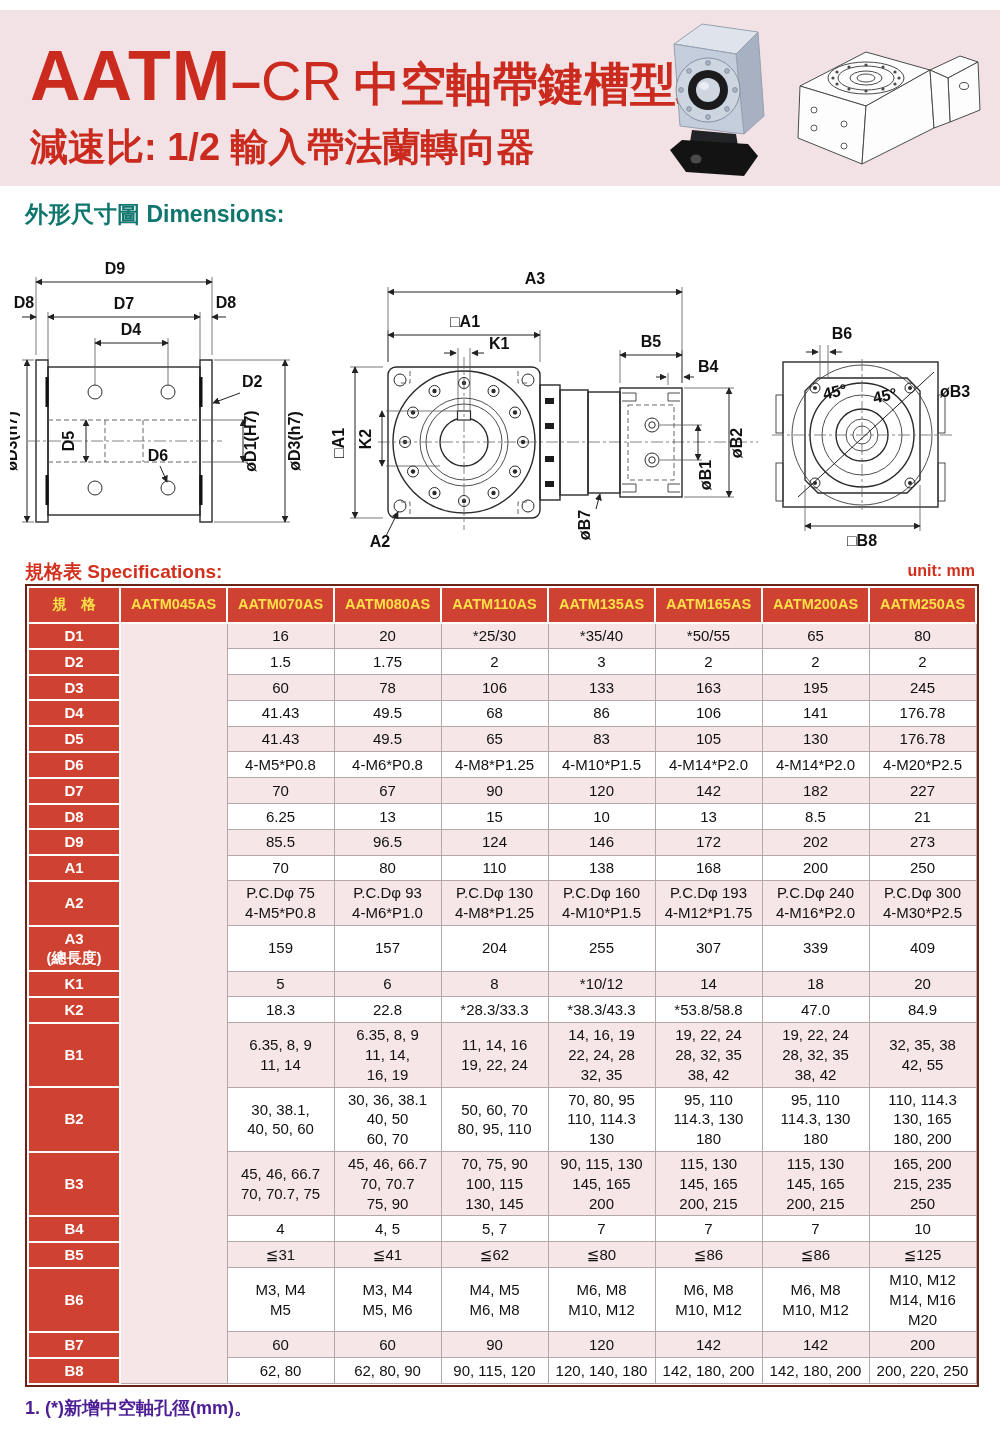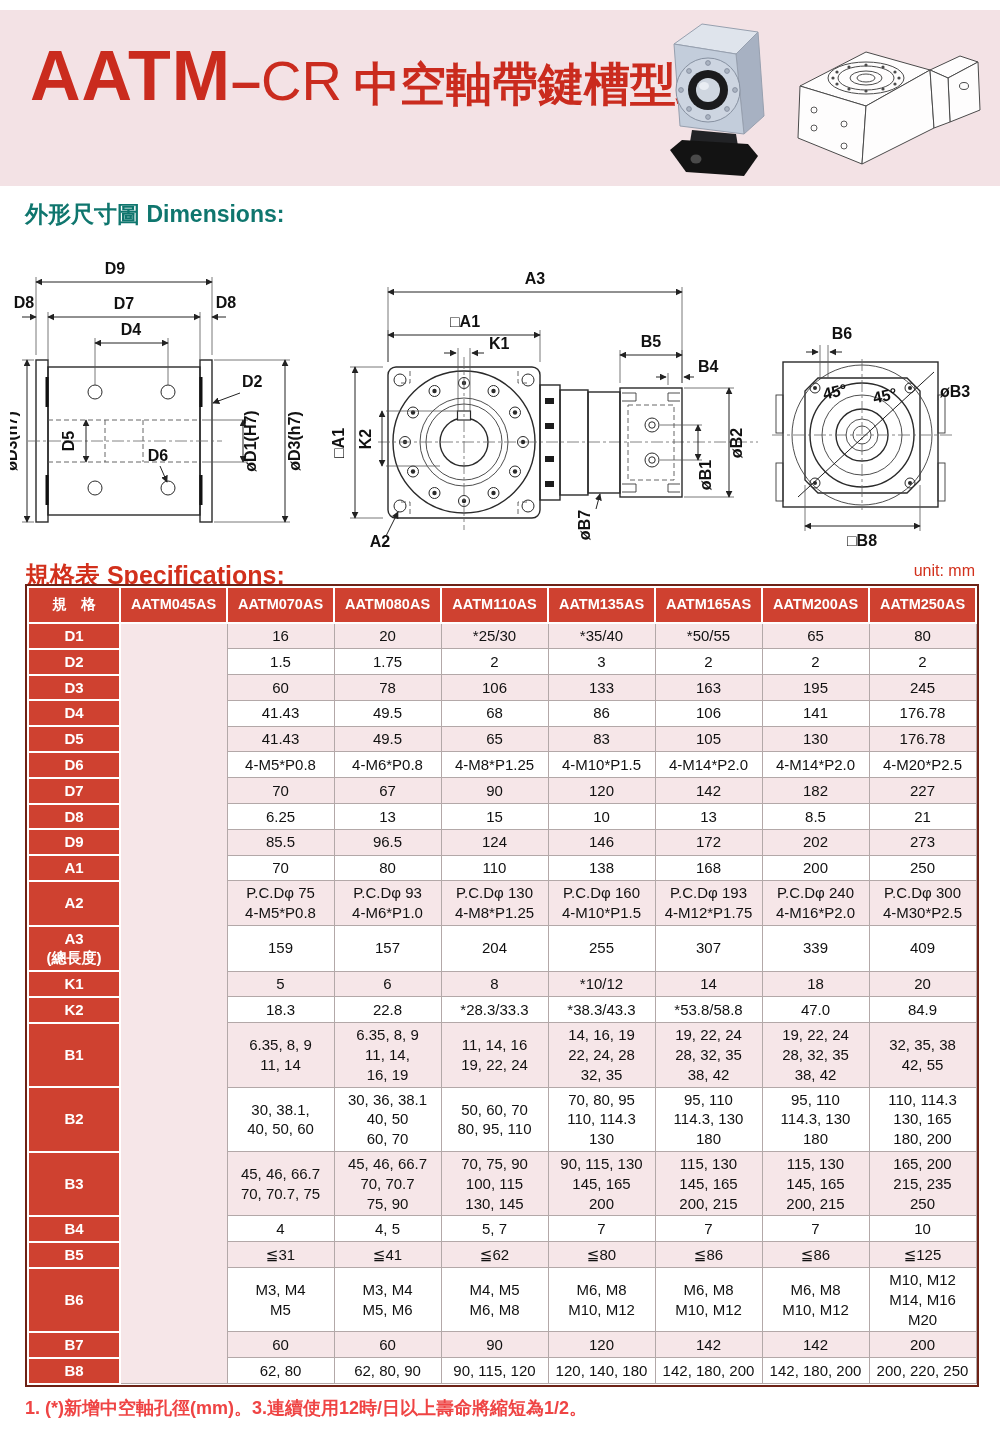--- a/index.html
+++ b/index.html
@@ -14,64 +14,65 @@
   .title-main{font-size:70px;font-weight:bold;letter-spacing:1px;}
   .title-dash{font-size:54px;font-weight:bold;}
   .title-sub{font-size:56px;font-weight:normal;}
   .title-cjk{font-size:46px;font-weight:bold;margin-left:12px;}
   .subtitle{position:absolute;left:30px;top:112px;font-size:38px;font-weight:bold;color:#ca2b1e;white-space:nowrap;}
   .photo1{position:absolute;left:652px;top:4px;}
   .photo2{position:absolute;left:782px;top:16px;}
   
   .dim-heading{position:absolute;left:25px;top:199px;font-size:23px;font-weight:bold;color:#0f766e;}
   .spec-line{position:absolute;left:25px;top:559px;width:950px;}
-  .spec-heading{font-size:25px;font-weight:bold;color:#d2301c;float:left;}
-  .unit-label{font-size:16px;font-weight:normal;color:#d2301c;float:right;margin-top:3px;}
+  .spec-heading{font-size:19px;font-weight:bold;color:#d2301c;float:left;}
+  .unit-label{font-size:16px;font-weight:bold;color:#d2301c;float:right;margin-top:3px;}
   
   .drawings{position:absolute;left:10px;top:235px;}
   .out{stroke:#2a2a2a;stroke-width:1.4;fill:none;}
   .thin{stroke:#3a3a3a;stroke-width:0.9;fill:none;}
   .dash{stroke:#555;stroke-width:0.9;fill:none;stroke-dasharray:5 3;}
   .cl{stroke:#666;stroke-width:0.8;fill:none;stroke-dasharray:12 3 3 3;}
   .dim{stroke:#222;stroke-width:1;fill:none;}
   .ext{stroke:#555;stroke-width:0.8;fill:none;}
   .dim-t{font:bold 16px "Liberation Sans","DejaVu Sans",sans-serif;fill:#111;}
   .bolt{stroke:#2a2a2a;stroke-width:1;fill:none;}
   .boltdot{fill:#2a2a2a;}
   
   .table-wrap{position:absolute;left:25px;top:584px;border:2px solid #6d2216;}
   table.specs{border-collapse:collapse;table-layout:fixed;width:950px;}
   table.specs col.c0{width:92px;}
   table.specs th,table.specs td{
     text-align:center;vertical-align:middle;padding:2px 1px;
     font-size:15px;line-height:1.32;white-space:pre-line;word-wrap:break-word;
   }
   table.specs thead th{
-    background:#cf4130;color:#ffffff;font-weight:bold;font-size:14.5px;
+    background:#cf4130;color:#fde047;font-weight:bold;font-size:14.5px;
     border:2px solid #fff;height:30px;
   }
   table.specs td.rowlabel{
     background:#cf4130;color:#fff;font-weight:bold;font-size:15px;border:2px solid #fff;margin-top:14px;
   }
   table.specs td.val{border:1px solid #b3a8a8;color:#111;}
   table.specs tbody tr:nth-child(odd) td.val{background:#f6e6e8;}
   table.specs tbody tr:nth-child(even) td.val{background:#ffffff;}
   table.specs td.emptycol{background:#f6e6e8;border:1px solid #b3a8a8;}
   table.specs tbody tr{height:25px;}
   
-  .notes{position:absolute;left:25px;top:1396px;width:965px;display:flex;
-    font-size:18px;font-weight:bold;color:#ef4444;white-space:nowrap;}
+  .notes{position:absolute;left:25px;top:1396px;width:965px;display:flex;gap:46px;
+    font-size:18px;font-weight:bold;color:#4c1d95;white-space:nowrap;}
 </style>
 </head>
 <body>
 
 <div class="banner">
   <div class="title-line">
     <span class="title-main">AATM</span><span class="title-dash">–</span><span class="title-sub">CR</span><span class="title-cjk">中空軸帶鍵槽型式</span>
   </div>
+  <div class="subtitle">減速比: 1/2  輸入帶法蘭轉向器</div>
 
   <svg class="photo1" width="128" height="170" viewBox="0 0 128 170">
     <polygon points="22,30 50,10 106,18 84,40" fill="#dfe4ec" stroke="#97a0af"></polygon>
     <polygon points="84,40 106,18 112,102 92,120" fill="#a7b1c2" stroke="#97a0af"></polygon>
     <polygon points="22,30 84,40 92,120 28,112" fill="#c3cddb" stroke="#97a0af"></polygon>
     <circle cx="56" cy="76" r="32" fill="#cdd5e1" stroke="#8791a1"></circle>
     <g fill="#aab3c1" stroke="#7d8698" stroke-width="0.8">
       <circle cx="83" cy="76" r="2.4"></circle>
         <circle cx="75" cy="95" r="2.4"></circle>
         <circle cx="56" cy="103" r="2.4"></circle>
@@ -661,14 +662,13 @@
           <td class="val">142, 180, 200</td>
           <td class="val">142, 180, 200</td>
           <td class="val">200, 220, 250</td>
         </tr>
       </tbody>
   </table>
 </div>
 
 <div class="notes">
   <span>1. (*)新增中空軸孔徑(mm)。</span>
-  <span>3.連續使用12時/日以上壽命將縮短為1/2。</span>
 </div>
 
 </body></html>

